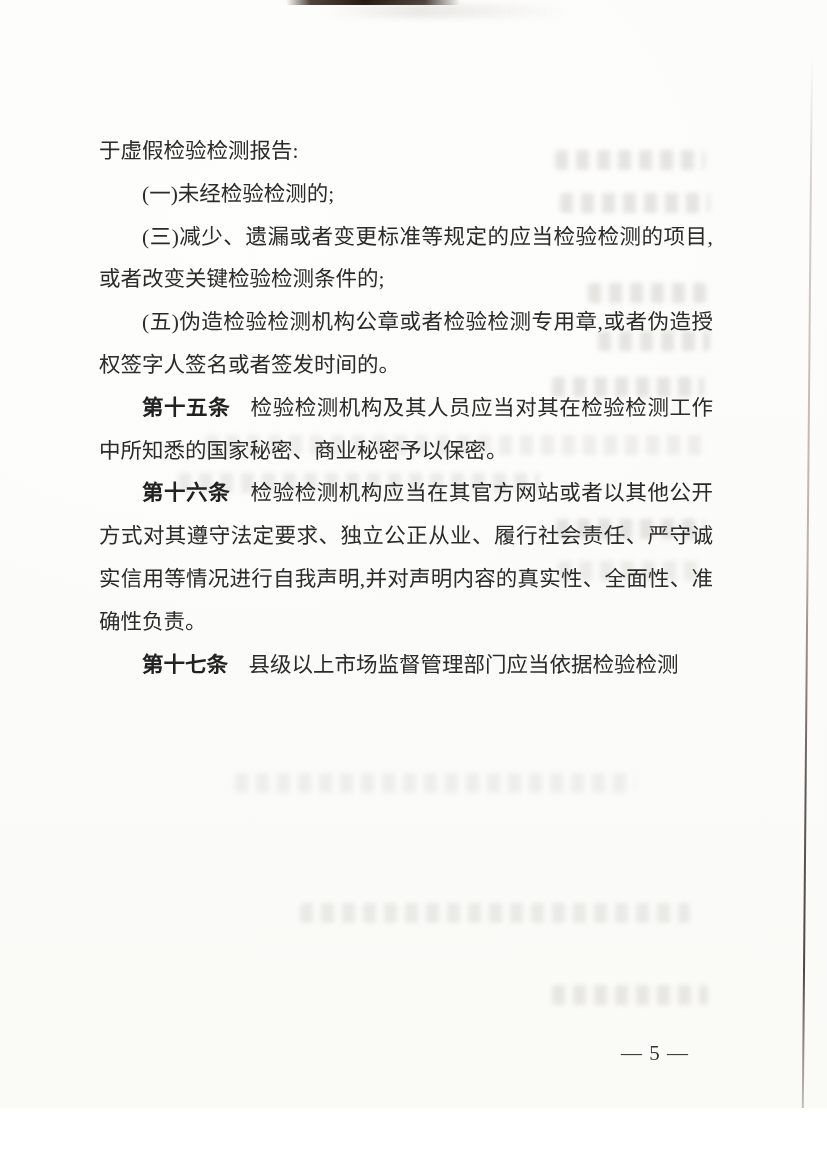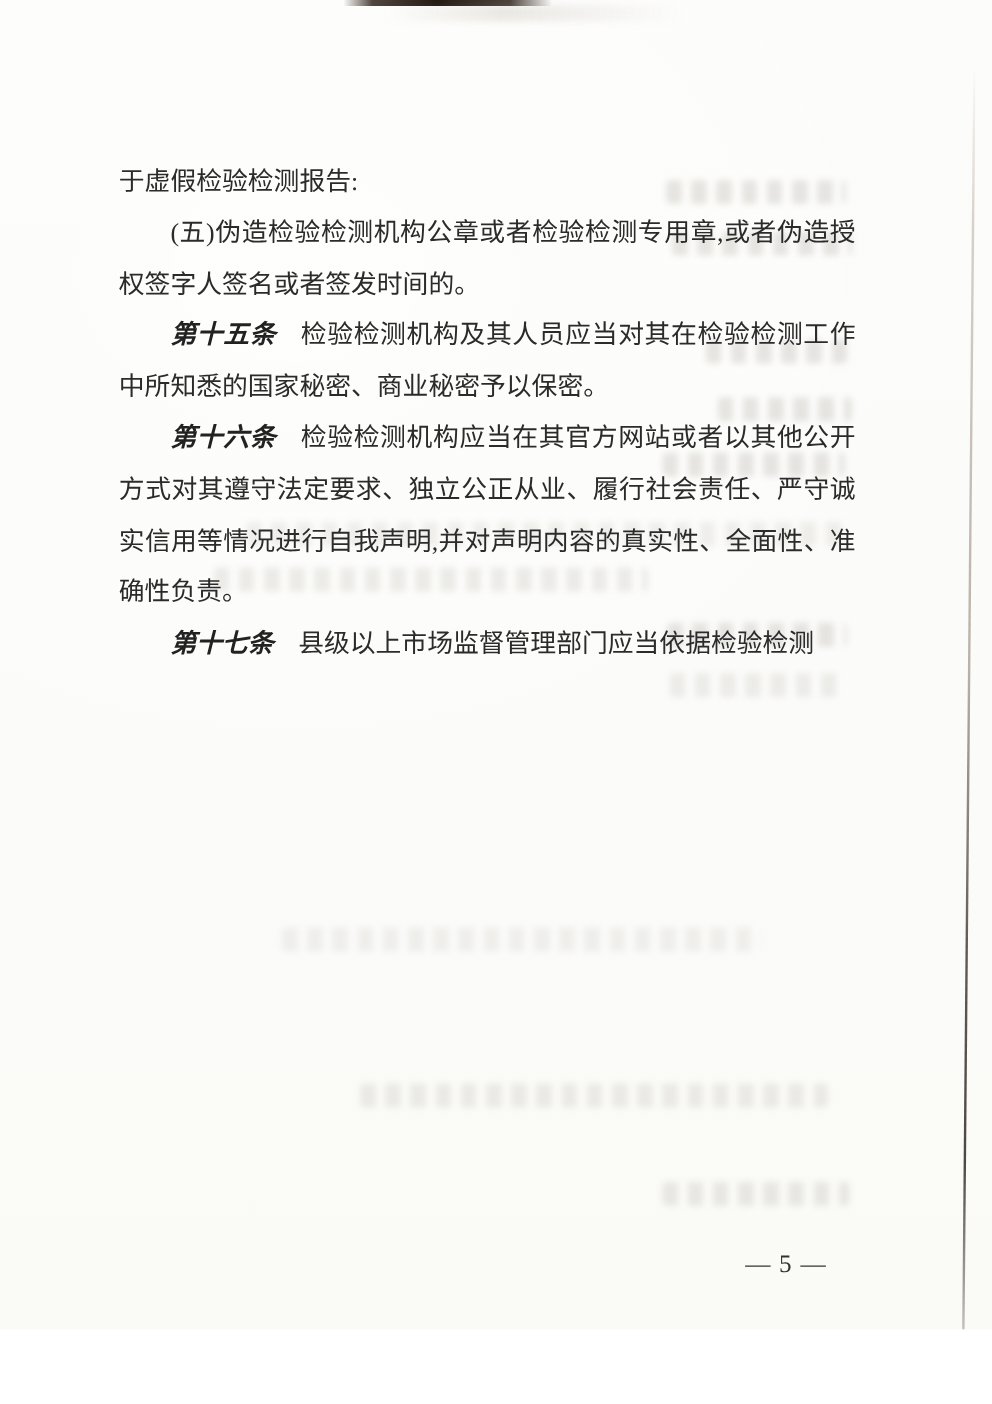--- a/index.html
+++ b/index.html
@@ -59,21 +59,20 @@
     text-align: justify;
     text-align-last: left;
     letter-spacing: 0;
   }
   p.para.indent { text-indent: 2em; }
   .lead {
     font-weight: 700;
     font-family: "Liberation Sans", "DejaVu Sans", sans-serif;
     margin-right: 0.95em;
     color: #222222;
-    font-style: italic;
   }
   .page-number {
     position: absolute;
     top: 1041px;
     right: 138px;
     font-size: 21px;
     line-height: 24px;
     color: #333333;
     letter-spacing: 1px;
   }
@@ -95,20 +94,22 @@
   <div class="smudge" style="left:205px; top:435px; width:500px; opacity:.18;"></div>
   <div class="smudge" style="left:178px; top:473px; width:362px; opacity:.22;"></div>
   <div class="smudge" style="left:556px; top:519px; width:150px;"></div>
   <div class="smudge" style="left:558px; top:561px; width:145px; opacity:.2;"></div>
   <div class="smudge" style="left:235px; top:773px; width:400px; opacity:.16;"></div>
   <div class="smudge" style="left:300px; top:903px; width:390px; opacity:.22;"></div>
   <div class="smudge" style="left:552px; top:985px; width:156px; opacity:.25;"></div>
 
   <main class="text-block" id="paragraphs">
       <p class="para"><span>于虚假检验检测报告:</span></p>
+      <p class="para indent"><span>(一)未经检验检测的;</span></p>
+      <p class="para indent"><span>(三)减少、遗漏或者变更标准等规定的应当检验检测的项目,或者改变关键检验检测条件的;</span></p>
       <p class="para indent"><span>(五)伪造检验检测机构公章或者检验检测专用章,或者伪造授权签字人签名或者签发时间的。</span></p>
       <p class="para indent"><span class="lead">第十五条</span><span>检验检测机构及其人员应当对其在检验检测工作中所知悉的国家秘密、商业秘密予以保密。</span></p>
       <p class="para indent"><span class="lead">第十六条</span><span>检验检测机构应当在其官方网站或者以其他公开方式对其遵守法定要求、独立公正从业、履行社会责任、严守诚实信用等情况进行自我声明,并对声明内容的真实性、全面性、准确性负责。</span></p>
       <p class="para indent"><span class="lead">第十七条</span><span>县级以上市场监督管理部门应当依据检验检测</span></p>
     </main>
 
   <div class="page-number">— 5 —</div>
 </div>
 
 </body></html>

